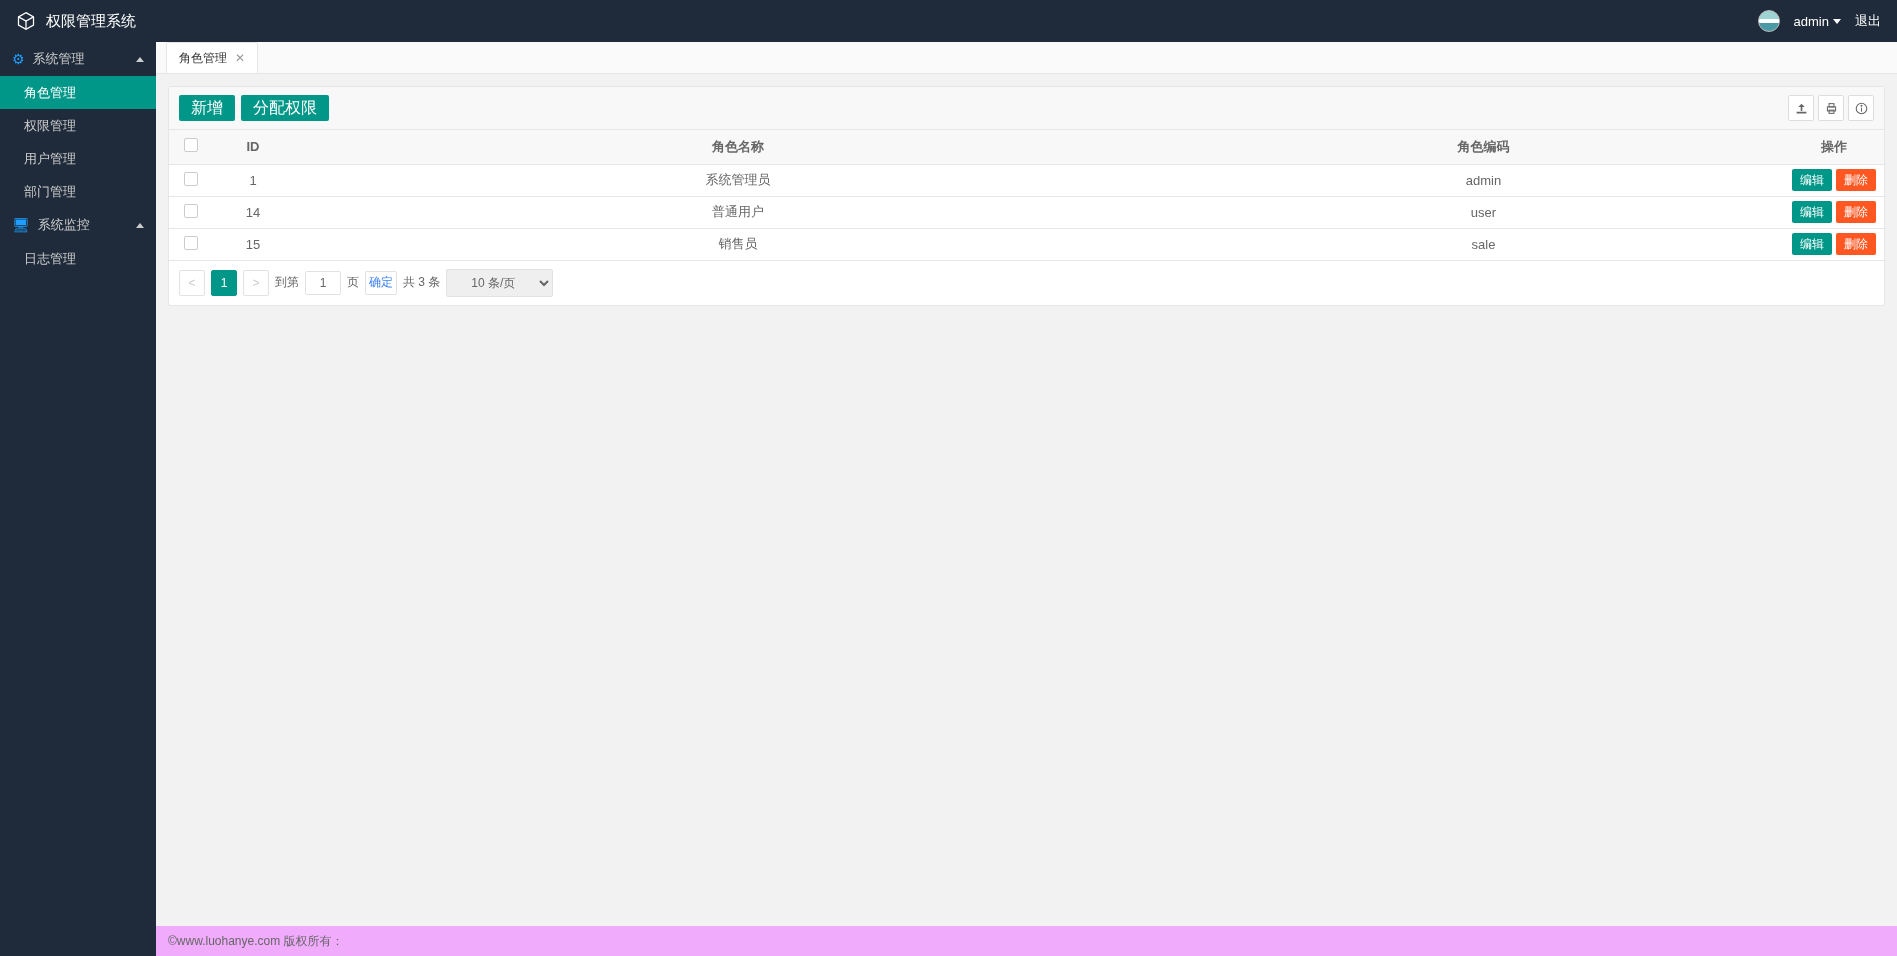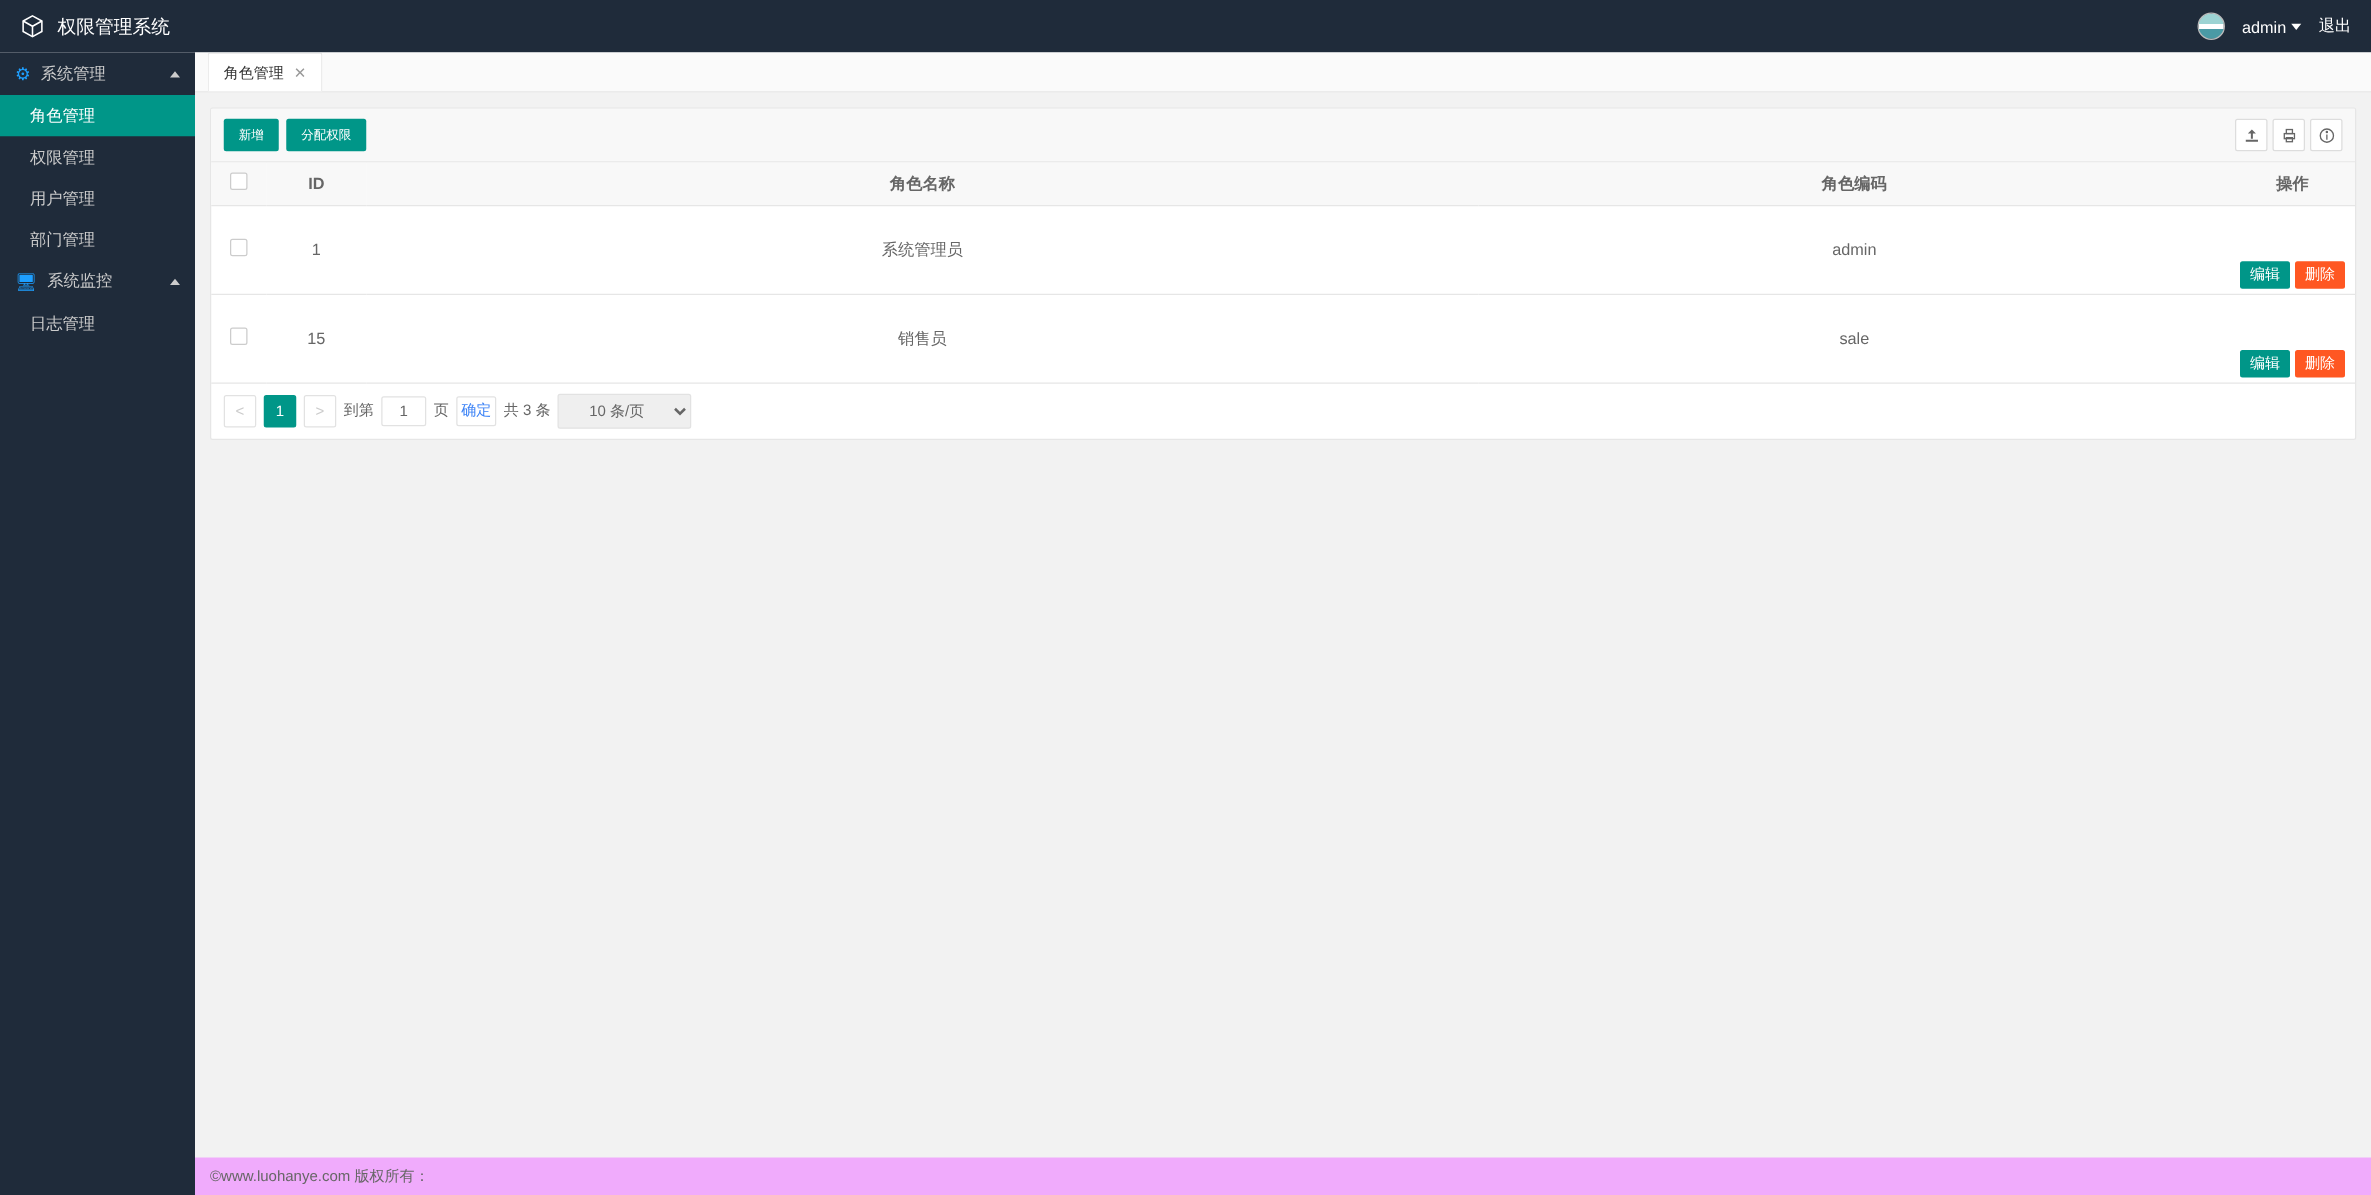--- a/index.html
+++ b/index.html
@@ -23,24 +23,24 @@
 .monitor-icon { color: #1e9fff; font-size: 14px; }
 .collapse-arrow { width: 0; height: 0; border-left: 4px solid transparent; border-right: 4px solid transparent; border-bottom: 5px solid #ccc; }
 .main { flex: 1; display: flex; flex-direction: column; background: #f2f2f2; overflow: hidden; }
 .tabs { background: #fafafa; border-bottom: 1px solid #e6e6e6; height: 32px; display: flex; padding-left: 10px; }
 .tab { height: 31px; padding: 0 12px; display: flex; align-items: center; gap: 8px; background: #fff; border: 1px solid #e6e6e6; border-bottom: none; font-size: 12px; cursor: pointer; border-radius: 2px 2px 0 0; }
 .tab-close { color: #999; font-size: 12px; cursor: pointer; }
 .content { flex: 1; padding: 12px; display: flex; flex-direction: column; overflow: auto; }
 .card { background: #fff; border: 1px solid #e6e6e6; border-radius: 2px; }
 .toolbar { display: flex; justify-content: space-between; align-items: center; padding: 8px 10px; background: #f8f8f8; border-bottom: 1px solid #e6e6e6; }
 .toolbar-left { display: flex; gap: 6px; }
-.btn { height: 26px; padding: 0 12px; border: none; border-radius: 2px; font-size: 10px; cursor: pointer; color: #fff; display: inline-flex; align-items: center; }
+.btn { height: 26px; padding: 0 12px; border: none; border-radius: 2px; font-size: 16px; cursor: pointer; color: #fff; display: inline-flex; align-items: center; }
 .btn-green { background: #009688; }
 .btn-orange { background: #ff5722; }
-.btn-sm { height: 22px; padding: 0 8px; font-size: 12px; margin-top: 40px; }
+.btn-sm { height: 22px; padding: 0 8px; font-size: 12px; }
 .toolbar-right { display: flex; gap: 4px; }
 .icon-btn { width: 26px; height: 26px; border: 1px solid #ddd; background: #fff; border-radius: 2px; display: flex; align-items: center; justify-content: center; cursor: pointer; color: #666; font-size: 13px; }
 table { width: 100%; border-collapse: collapse; }
 th { background: #f8f8f8; font-weight: 700; font-size: 13px; color: #666; height: 34px; border-bottom: 1px solid #e6e6e6; text-align: center; }
 td { height: 32px; border-bottom: 1px solid #e6e6e6; text-align: center; font-size: 13px; color: #666; padding: 4px 6px; }
 th.check-col, td.check-col { width: 44px; }
 th.id-col, td.id-col { width: 80px; }
 th.op-col, td.op-col { width: 100px; }
 .checkbox { width: 14px; height: 14px; border: 1px solid #ccc; border-radius: 2px; display: inline-block; cursor: pointer; background: #fff; }
 .row-ops { display: flex; gap: 4px; justify-content: center; }
@@ -165,20 +165,32 @@
                 <td>admin</td>
                 <td class="op-col">
                   <div class="row-ops">
                     <button class="btn btn-green btn-sm">编辑</button>
                     <button class="btn btn-orange btn-sm">删除</button>
                   </div>
                 </td>
               </tr>
               <tr>
                 <td class="check-col"><span class="checkbox"></span></td>
+                <td class="id-col">14</td>
+                <td>普通用户</td>
+                <td>user</td>
+                <td class="op-col">
+                  <div class="row-ops">
+                    <button class="btn btn-green btn-sm">编辑</button>
+                    <button class="btn btn-orange btn-sm">删除</button>
+                  </div>
+                </td>
+              </tr>
+              <tr>
+                <td class="check-col"><span class="checkbox"></span></td>
                 <td class="id-col">15</td>
                 <td>销售员</td>
                 <td>sale</td>
                 <td class="op-col">
                   <div class="row-ops">
                     <button class="btn btn-green btn-sm">编辑</button>
                     <button class="btn btn-orange btn-sm">删除</button>
                   </div>
                 </td>
               </tr>

